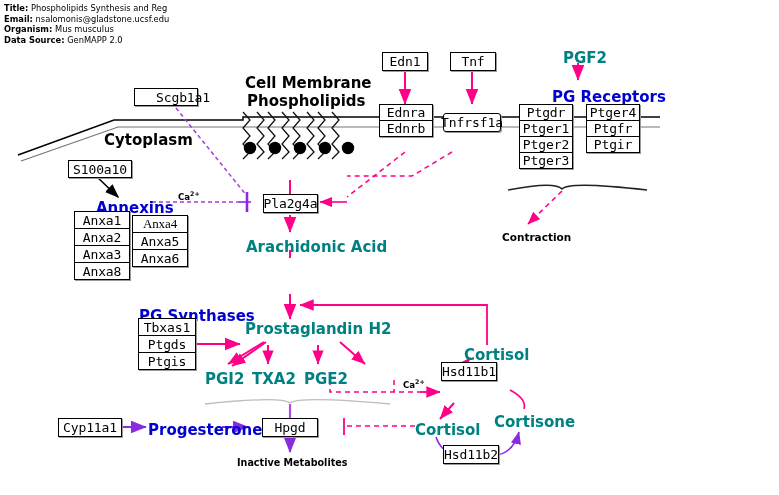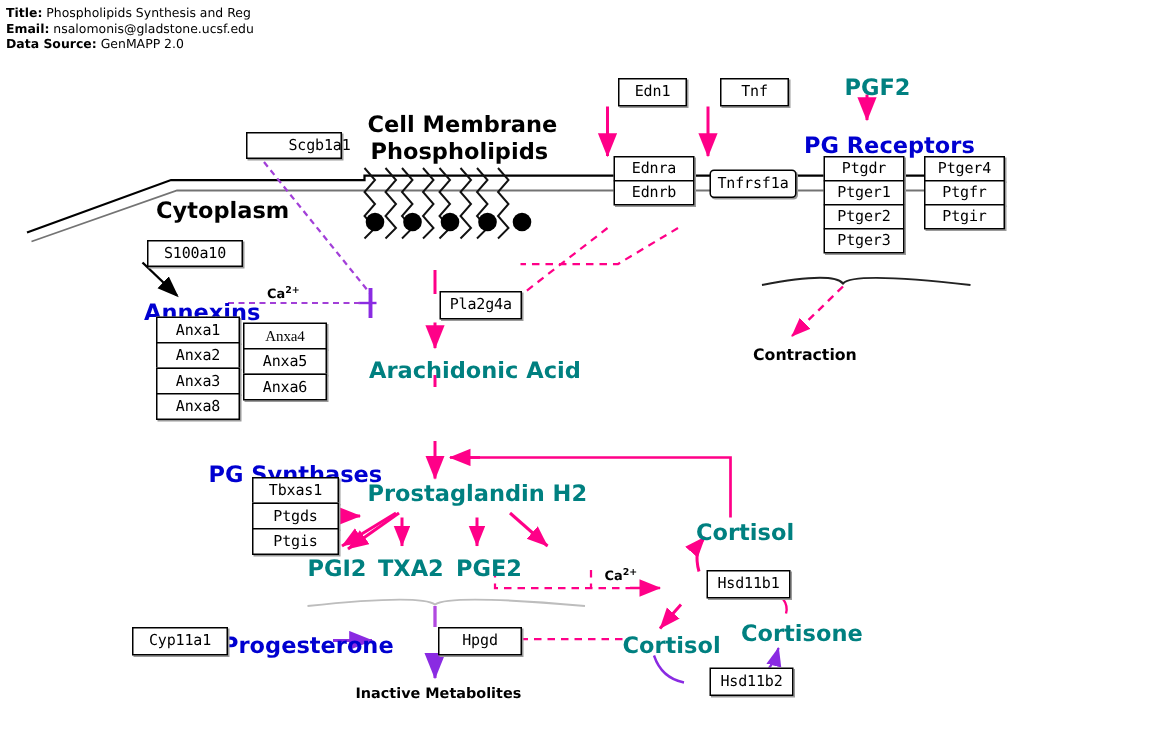--- a/index.html
+++ b/index.html
@@ -21,26 +21,25 @@
   .hdr .v{font-weight:normal;}
 
   
   .gbox{
     position:absolute;
     box-sizing:border-box;
     background:#ffffff;
     border:1px solid #000;
     box-shadow:1px 1px 0 0 #9a9a9a;
     font-family:"DejaVu Sans Mono","Liberation Mono",monospace;
-    font-size:10px;
+    font-size:13px;
     color:#000;
     display:flex;align-items:center;justify-content:center;
     text-align:center;
     letter-spacing:-0.1px;
-    margin-left:30px;
   }
   .gstack{position:absolute;}
   .gstack .gbox{position:relative;left:0;top:0;margin-top:-1px;width:100%;}
   .gstack .gbox:first-child{margin-top:0;}
 
   
   .lbl{position:absolute;white-space:nowrap;font-weight:bold;font-size:8.6px;}
   .lbl.black{color:#000;}
   .lbl.blue{color:#0000d0;}
   .lbl.teal{color:#008080;}
@@ -55,20 +54,24 @@
   <div class="hdr">
     <div class="row">
       <span class="k">Title:</span>
       <span class="v">Phospholipids Synthesis and Reg</span>
     </div>
     <div class="row">
       <span class="k">Email:</span>
       <span class="v">nsalomonis@gladstone.ucsf.edu</span>
     </div>
     <div class="row">
+      <span class="k">Organism:</span>
+      <span class="v">Mus musculus</span>
+    </div>
+    <div class="row">
       <span class="k">Data Source:</span>
       <span class="v">GenMAPP 2.0</span>
     </div>
   </div>
 
   <svg class="layer" viewBox="0 0 779 495">
     <defs>
       <marker id="ahPink" markerWidth="9" markerHeight="9" refX="7.6" refY="3.2" orient="auto">
         <path d="M0,0 L8,3.2 L0,6.4 Z" fill="#ff0088"></path>
       </marker>
@@ -197,21 +200,21 @@
 
   <div class="lbl blue big" style="left:139px;top:307px;">PG Synthases</div>
 
   <div class="lbl teal big" style="left:245px;top:320px;">Prostaglandin H2</div>
 
   <div class="lbl teal big" style="left:205px;top:370px;">PGI2</div>
   <div class="lbl teal big" style="left:252px;top:370px;">TXA2</div>
   <div class="lbl teal big" style="left:304px;top:370px;">PGE2</div>
 
   <div class="lbl teal big" style="left:563px;top:49px;">PGF2</div>
-  <div class="lbl blue big" style="left:536px;top:88px;">PG Receptors</div>
+  <div class="lbl blue big" style="left:552px;top:88px;">PG Receptors</div>
   <div class="lbl black" style="left:502px;top:231px;font-size:10.5px;">Contraction</div>
 
   <div class="lbl black" style="left:403px;top:378px;">
     <span>Ca</span><span class="sup">2+</span>
   </div>
 
   <div class="lbl teal big" style="left:464px;top:346px;">Cortisol</div>
   <div class="lbl teal big" style="left:415px;top:421px;">Cortisol</div>
   <div class="lbl teal big" style="left:494px;top:413px;">Cortisone</div>
 
@@ -259,19 +262,19 @@
 
   <div class="gbox" style="left:263px;top:194px;width:55px;height:19px;">Pla2g4a</div>
 
 
   <div class="gstack" style="left:138px;top:318px;width:58px;">
     <div class="gbox" style="height:18px;">Tbxas1</div>
     <div class="gbox" style="height:18px;">Ptgds</div>
     <div class="gbox" style="height:18px;">Ptgis</div>
   </div>
 
-  <div class="gbox" style="left:441px;top:380px;width:56px;height:19px;">Hsd11b1</div>
+  <div class="gbox" style="left:441px;top:362px;width:56px;height:19px;">Hsd11b1</div>
   <div class="gbox" style="left:443px;top:445px;width:56px;height:19px;">Hsd11b2</div>
 
   <div class="gbox" style="left:58px;top:418px;width:64px;height:19px;">Cyp11a1</div>
   <div class="gbox" style="left:262px;top:418px;width:56px;height:19px;">Hpgd</div>
 
 </div>
 
 </body></html>

